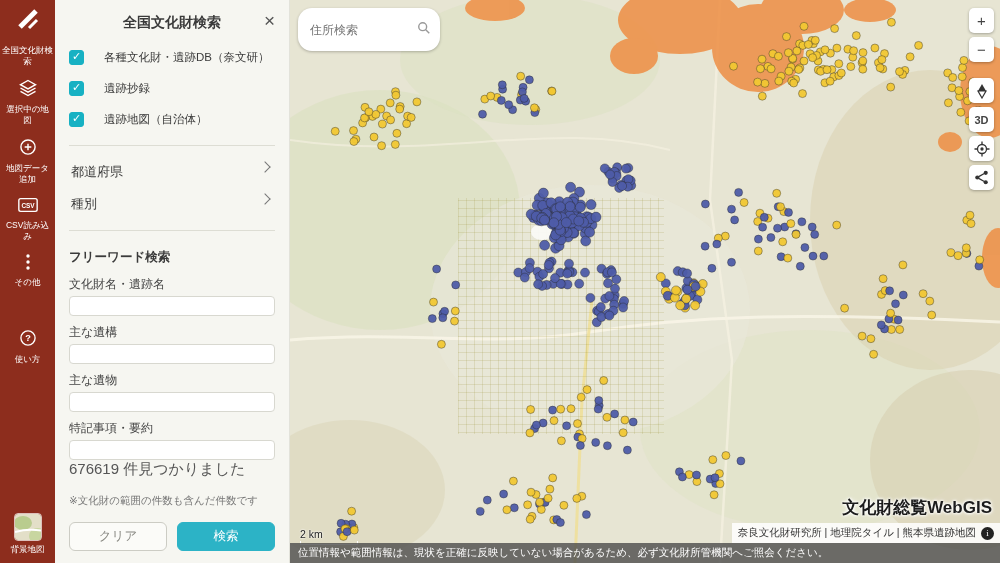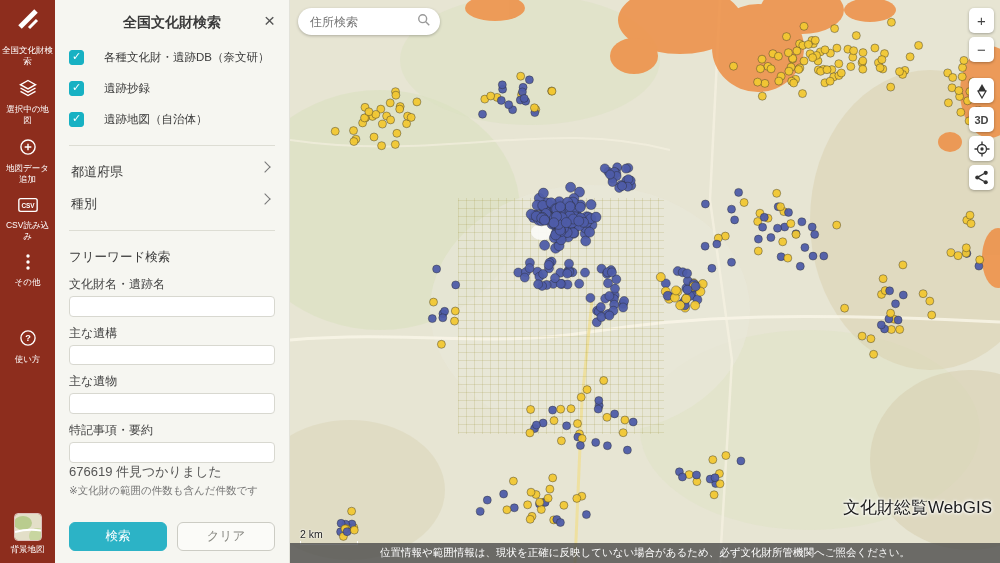--- a/index.html
+++ b/index.html
@@ -24,44 +24,44 @@
   .sec-title{font-size:12.5px;font-weight:bold;color:#3a3a3a;margin:6px 0 4px}
   .cb-row{display:flex;align-items:center;gap:20px;margin:8px 0;cursor:pointer}
   .cb{width:15px;height:15px;border-radius:3px;background:#fff;border:1px solid #bbb;flex-shrink:0;position:relative}
   .cb.on{background:#17b1c3;border-color:#17b1c3}
   .cb.on::after{content:"✓";position:absolute;left:2px;top:-1px;color:#fff;font-size:11px;font-weight:bold}
   .cb-label{font-size:11.5px;color:#3a3a3a}
   .hr{height:1px;background:#ddddd4;margin:10px 0}
   .acc-row{display:flex;align-items:flex-start;justify-content:space-between;padding:7px 2px;cursor:pointer}
   .acc-label{font-size:13px;color:#3a3a3a}
   .chev{width:8px;height:8px;border-top:1.6px solid #777;border-right:1.6px solid #777;transform:rotate(45deg);margin-right:4px}
-  .fw-title{font-size:12.5px;font-weight:normal;margin:8px 0 2px;color:#3a3a3a}
+  .fw-title{font-size:12.5px;font-weight:bold;margin:8px 0 2px;color:#3a3a3a}
   .field-label{font-size:12px;color:#444;margin:8px 0 3px}
   .field-input{width:100%;height:24px;border:1px solid #d8d8d0;border-radius:4px;background:#fff;padding:0 6px;font-size:12px;font-family:inherit}
   .panel-spacer{flex:1}
-  .result-count{font-size:13px;color:#555;margin-bottom:3px}
-  .result-note{font-size:10.5px;color:#777;margin-bottom:24px}
+  .result-count{font-size:15px;color:#555;margin-bottom:15px}
+  .result-note{font-size:10.5px;color:#777;margin-bottom:14px}
   .btn-row{display:flex;gap:10px}
   .btn{flex:1;height:29px;border-radius:6px;font-size:12.5px;cursor:pointer;font-family:inherit}
   .btn-clear{background:#fbfbf8;border:1px solid #ccccc4;color:#8a8a84}
   .btn-search{background:#2cb3c6;border:1px solid #2cb3c6;color:#fff}
 
   
   .map{flex:1;position:relative;background:#e7e5d3;overflow:hidden}
   .map svg.layer{position:absolute;left:0;top:0;width:100%;height:100%}
-  .addr-search{position:absolute;left:8px;top:8px;width:142px;height:27px;background:#fff;border-radius:14px;box-shadow:0 1px 3px rgba(0,0,0,.25);display:flex;align-items:center;padding:0 9px 0 12px;z-index:5}
+  .addr-search{position:absolute;left:8px;top:8px;width:142px;height:43px;background:#fff;border-radius:14px;box-shadow:0 1px 3px rgba(0,0,0,.25);display:flex;align-items:center;padding:0 9px 0 12px;z-index:5}
   .addr-search input{border:none;outline:none;flex:1;font-size:12px;color:#333;font-family:inherit;background:transparent;min-width:0}
   .ctrls{position:absolute;right:6px;top:8px;display:flex;flex-direction:column;align-items:center;gap:4px;z-index:5}
   .ctrl{width:25px;height:25px;background:#fff;border:none;border-radius:5px;box-shadow:0 1px 3px rgba(0,0,0,.3);display:flex;align-items:center;justify-content:center;font-size:15px;color:#444;cursor:pointer;font-family:inherit}
   .ctrl-gap{margin-top:12px}
   .ctrl-3d{font-size:11px;font-weight:bold}
-  .map-brand{position:absolute;right:8px;bottom:44px;font-size:17px;font-weight:normal;color:#1c1c1c;text-shadow:0 0 3px #fff,0 0 3px #fff,0 0 5px #fff;z-index:5}
+  .map-brand{position:absolute;right:8px;bottom:44px;font-size:17px;font-weight:bold;color:#1c1c1c;text-shadow:0 0 3px #fff,0 0 3px #fff,0 0 5px #fff;z-index:5}
   .attrib{position:absolute;right:0;bottom:20px;background:rgba(255,255,255,.85);height:20px;display:flex;align-items:center;gap:5px;padding:0 6px;font-size:10.5px;color:#333;z-index:5}
   .info-dot{width:13px;height:13px;border-radius:50%;background:#222;color:#fff;font-size:9px;display:flex;align-items:center;justify-content:center;font-family:"Liberation Serif",serif;cursor:pointer}
-  .disclaimer{position:absolute;left:0;right:0;bottom:0;height:20px;background:rgba(72,72,72,.78);color:#fff;font-size:10.5px;display:flex;align-items:center;justify-content:center;padding:0 8px;z-index:5}
+  .disclaimer{position:absolute;left:0;right:0;bottom:0;height:20px;background:rgba(72,72,72,.78);color:#fff;font-size:10.5px;display:flex;align-items:center;justify-content:flex-start;padding:0 8px;z-index:5}
   .scalebar{position:absolute;left:10px;bottom:18px;z-index:5}
   .scale-label{font-size:10.5px;color:#222;text-shadow:0 0 2px #fff,0 0 2px #fff;margin-bottom:1px}
   .scale-line{width:58px;height:4px;border:1px solid #fff;border-top:none}
 </style>
 </head>
 <body>
 
 <div class="app">
 
   <nav class="rail">
@@ -179,22 +179,22 @@
     <input class="field-input" value="" style="">
     <div class="field-label">特記事項・要約</div>
     <input class="field-input" value="" style="">
 
     <div class="panel-spacer"></div>
 
     <div class="result-count">676619 件見つかりました</div>
     <div class="result-note">※文化財の範囲の件数も含んだ件数です</div>
 
     <div class="btn-row">
+      <button class="btn btn-clear">クリア</button>
       <button class="btn btn-search">検索</button>
-      <button class="btn btn-clear">クリア</button>
     </div>
   </section>
 
   <div class="map">
 
     <svg class="layer" viewBox="0 0 710 563" preserveAspectRatio="none">
       <rect width="710" height="563" fill="#e7e5d3"></rect>
       <ellipse cx="90" cy="210" rx="140" ry="120" fill="#d9e0bd" opacity="0.55"></ellipse>
       <ellipse cx="240" cy="60" rx="130" ry="65" fill="#dce2c2" opacity="0.5"></ellipse>
       <ellipse cx="520" cy="430" rx="170" ry="100" fill="#dde3c4" opacity="0.45"></ellipse>
@@ -830,17 +830,21 @@
           </svg>
       </button>
     </div>
 
     <div class="scalebar">
       <div class="scale-label">2 km</div>
       <div class="scale-line"></div>
     </div>
 
     <div class="map-brand">文化財総覧WebGIS</div>
+    <div class="attrib">
+      <span>奈良文化財研究所 | 地理院タイル | 熊本県遺跡地図</span>
+      <span class="info-dot">i</span>
+    </div>
     <div class="disclaimer">
       <span>位置情報や範囲情報は、現状を正確に反映していない場合があるため、必ず文化財所管機関へご照会ください。</span>
     </div>
   </div>
 </div>
 
 </body></html>

